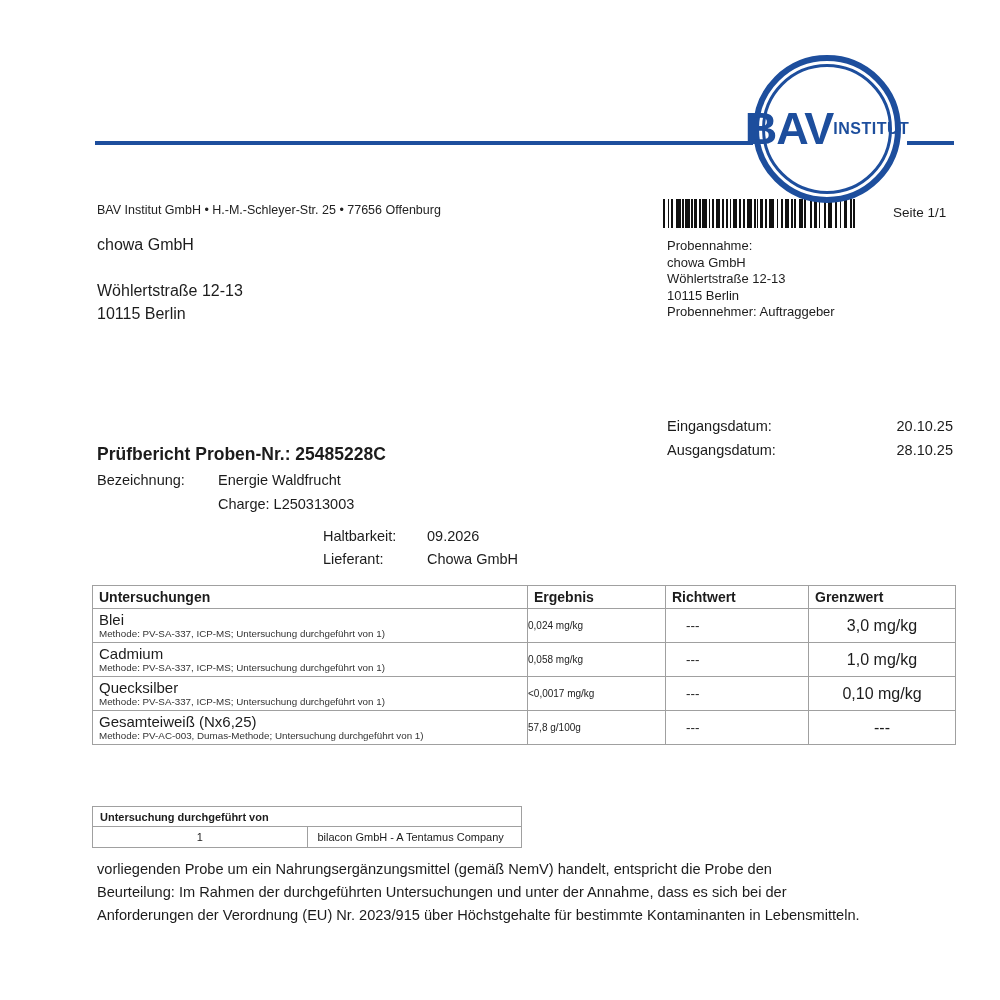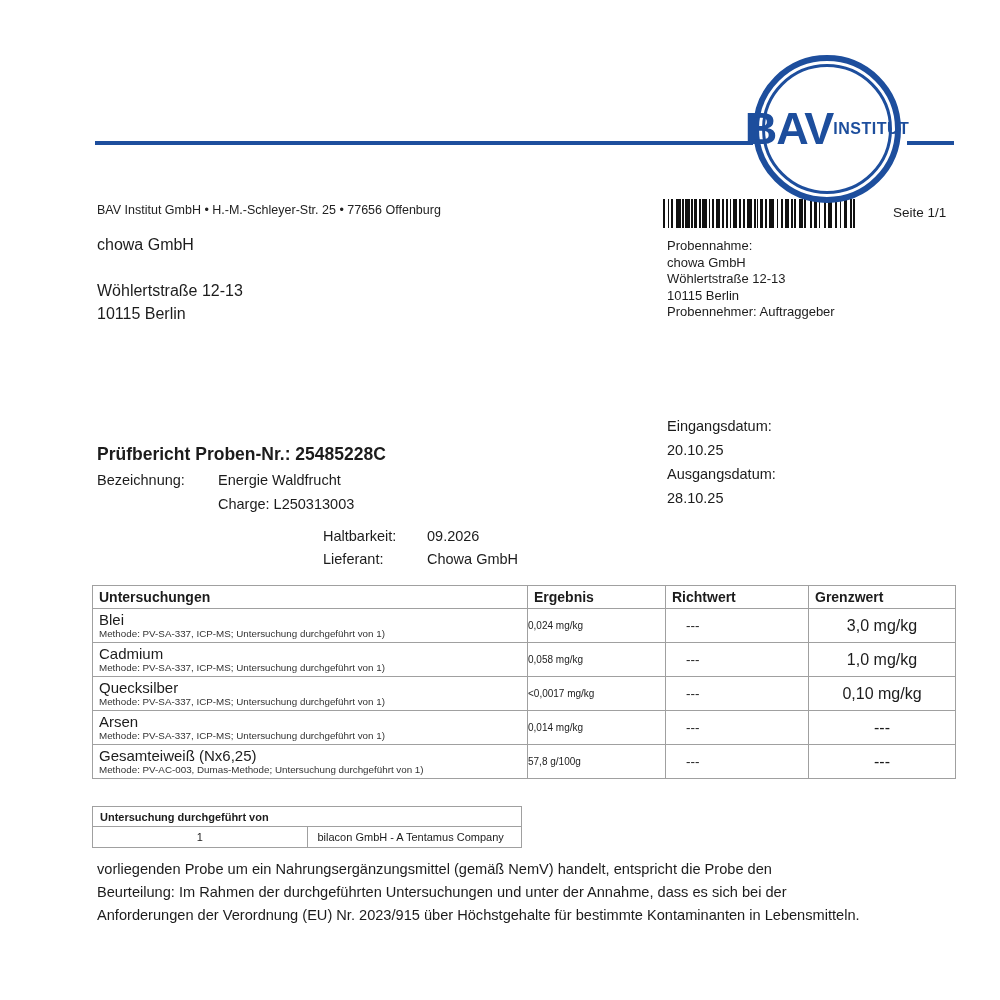--- a/index.html
+++ b/index.html
@@ -46,21 +46,21 @@
 
   
   .barcode { position: absolute; left: 663px; top: 199px; }
   .seite { position: absolute; left: 893px; top: 205px; font-size: 13.5px; }
 
   
   .sampling { position: absolute; left: 667px; top: 238px; font-size: 13px; line-height: 16.5px; }
 
   
   .dates { position: absolute; left: 667px; top: 414px; width: 286px; font-size: 14.5px; }
-  .dates .row { display: flex; justify-content: space-between; line-height: 24px; flex-direction: column; }
+  .dates .row { display: flex; justify-content: space-between; line-height: 24px; }
 
   
   .title { position: absolute; left: 97px; top: 444px; font-size: 17.5px; font-weight: bold; }
   .lbl-bezeichnung { position: absolute; left: 97px; top: 472px; font-size: 14.5px; }
   .val-bezeichnung { position: absolute; left: 218px; top: 472px; font-size: 14.5px; }
   .val-charge { position: absolute; left: 218px; top: 496px; font-size: 14.5px; }
   .lbl-haltbarkeit { position: absolute; left: 323px; top: 528px; font-size: 14.5px; }
   .val-haltbarkeit { position: absolute; left: 427px; top: 528px; font-size: 14.5px; }
   .lbl-lieferant { position: absolute; left: 323px; top: 551px; font-size: 14.5px; }
   .val-lieferant { position: absolute; left: 427px; top: 551px; font-size: 14.5px; }
@@ -239,29 +239,20 @@
         <td class="cell-sub">
           <div class="sub-name">Quecksilber</div>
           <div class="sub-method">Methode: PV-SA-337, ICP-MS; Untersuchung durchgeführt von 1)</div>
         </td>
         <td class="cell-result">&lt;0,0017 mg/kg</td>
         <td class="cell-guide">---</td>
         <td class="cell-limit">0,10 mg/kg</td>
       </tr>
       <tr>
         <td class="cell-sub">
-          <div class="sub-name">Arsen</div>
-          <div class="sub-method">Methode: PV-SA-337, ICP-MS; Untersuchung durchgeführt von 1)</div>
-        </td>
-        <td class="cell-result">0,014 mg/kg</td>
-        <td class="cell-guide">---</td>
-        <td class="cell-limit">---</td>
-      </tr>
-      <tr>
-        <td class="cell-sub">
           <div class="sub-name">Gesamteiweiß (Nx6,25)</div>
           <div class="sub-method">Methode: PV-AC-003, Dumas-Methode; Untersuchung durchgeführt von 1)</div>
         </td>
         <td class="cell-result">57,8 g/100g</td>
         <td class="cell-guide">---</td>
         <td class="cell-limit">---</td>
       </tr>
     </tbody>
   </table>
 

